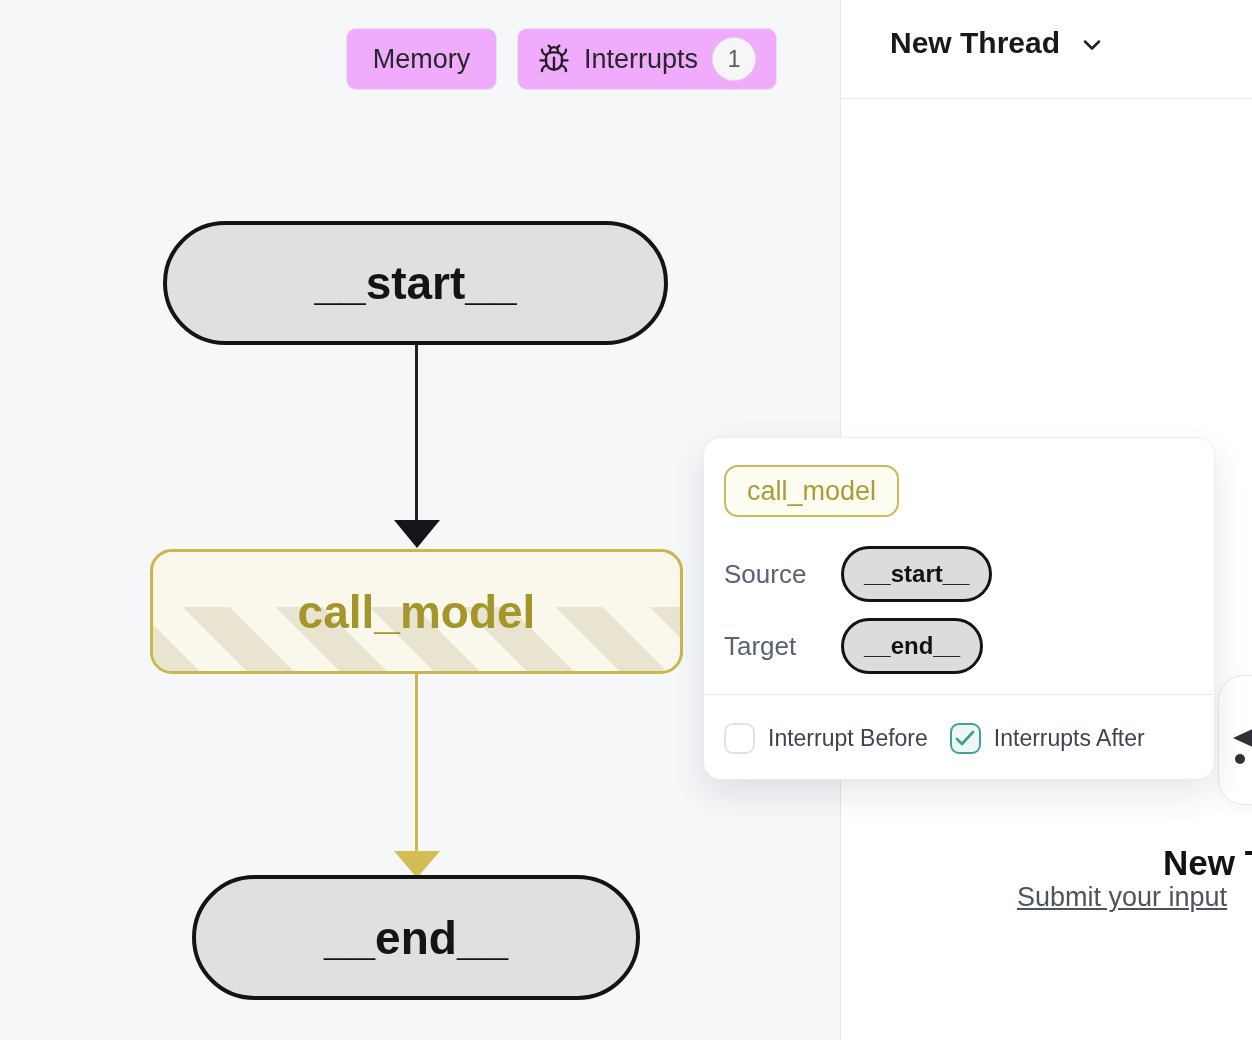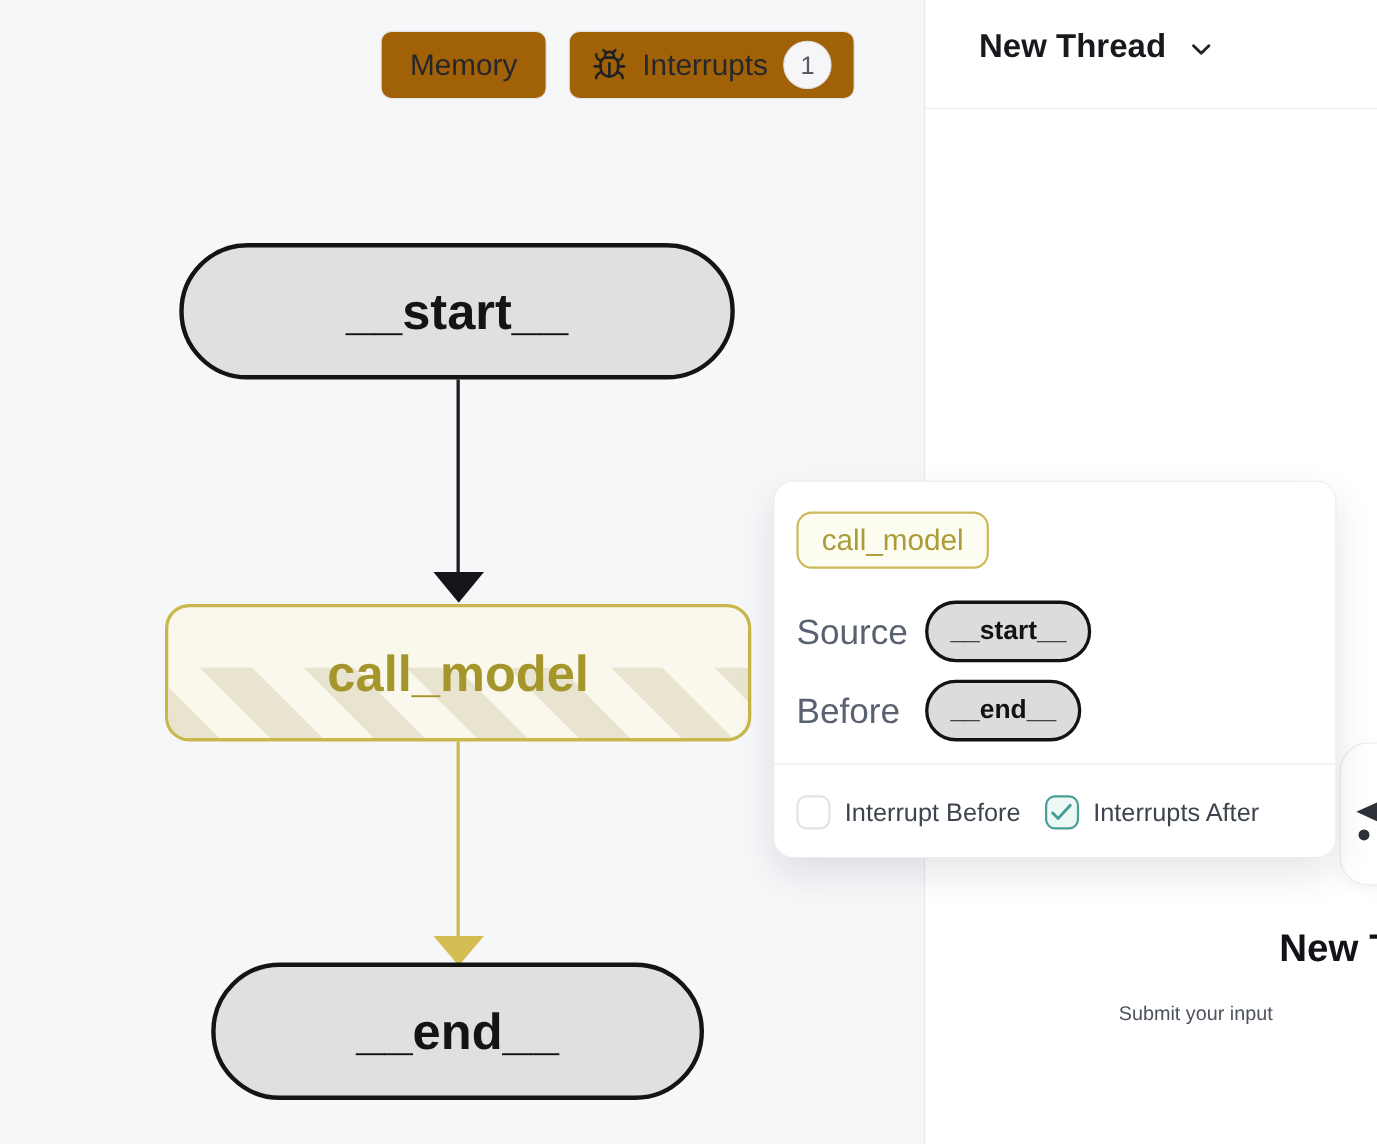--- a/index.html
+++ b/index.html
@@ -4,21 +4,21 @@
 <style>
   * { margin:0; padding:0; box-sizing:border-box; }
   html,body { width:1252px; height:1040px; overflow:hidden;
     font-family:"Liberation Sans", sans-serif; background:#f6f7f9; }
   .screen { position:relative; width:1252px; height:1040px; overflow:hidden; }
 
   
   .canvas { position:absolute; left:0; top:0; width:840px; height:1040px; background:#f6f7f9; }
 
   .toolbar-btn { position:absolute; display:flex; align-items:center; justify-content:center;
-    gap:14px; background:#a16207; border:1px solid #e4e4e8; border-radius:10px;
+    gap:14px; background:#f0abfc; border:1px solid #e4e4e8; border-radius:10px;
     font-size:27px; color:#26272b; font-weight:500; cursor:pointer; }
   .btn-memory { left:346px; top:28px; width:151px; height:62px; }
   .btn-interrupts { left:517px; top:28px; width:260px; height:62px; }
   .bug-icon { width:32px; height:32px; display:block; }
   .count-badge { width:44px; height:44px; border-radius:50%; border:1.5px solid #e0e0e4;
     background:#f6f6f8; display:flex; align-items:center; justify-content:center;
     font-size:23px; color:#565a61; font-weight:400; }
 
   .node { position:absolute; display:flex; align-items:center; justify-content:center;
     font-weight:600; cursor:pointer; }
@@ -55,35 +55,35 @@
     background:#fff; border:1px solid #e9e9eb; border-radius:26px;
     box-shadow:0 4px 14px rgba(0,0,0,0.05); z-index:2; cursor:pointer; }
   .side-icon-arrow { position:absolute; left:14px; top:52px; width:0; height:0;
     border-top:10px solid transparent; border-bottom:10px solid transparent;
     border-right:22px solid #2e3138; }
   .side-icon-dot { position:absolute; left:16px; top:78px; width:10px; height:10px;
     border-radius:50%; background:#2e3138; }
 
   .empty-title { position:absolute; left:1163px; top:843px; font-size:35px;
     font-weight:600; color:#121318; white-space:nowrap; }
-  .empty-sub { position:absolute; left:1017px; top:911px; font-size:18px;
-    color:#4d535e; white-space:nowrap; }
+  .empty-sub { position:absolute; left:1017px; top:882px; font-size:27px;
+    color:#4d535e; white-space:nowrap;text-decoration:underline; }
 
   
   .popover { position:absolute; left:703px; top:437px; width:512px; height:343px;
     background:#fff; border:1px solid #ececee; border-radius:18px;
     box-shadow:0 14px 34px rgba(16,24,40,0.10); z-index:10; }
   .node-chip { position:absolute; left:20px; top:27px; height:52px;
     display:inline-flex; align-items:center; padding:0 21px;
     border:2px solid #cdb85a; background:#fdfcf0; border-radius:14px;
     font-size:27px; color:#ac9c39; font-weight:500; }
   .pop-row { position:absolute; left:20px; height:56px; display:flex; align-items:center; }
   .pop-row-source { top:108px; }
   .pop-row-target { top:180px; }
-  .pop-row-label { width:117px; font-size:32px; color:#5a6171; }
+  .pop-row-label { width:117px; font-size:26px; color:#5a6171; }
   .mini-pill { height:56px; display:inline-flex; align-items:center; justify-content:center;
     padding:0 20px; background:#dcdcdc; border:3px solid #131313; border-radius:30px;
     font-size:24px; font-weight:600; color:#131313; }
   .pop-divider { position:absolute; left:0; top:256px; width:100%; height:1px; background:#e9e9eb; }
   .pop-footer { position:absolute; left:20px; right:10px; top:257px; height:86px;
     display:flex; align-items:center; }
   .cb { width:31px; height:31px; border:2px solid #e3e3e6; border-radius:9px;
     background:#fff; display:flex; align-items:center; justify-content:center;
     cursor:pointer; flex:0 0 auto; }
   .cb svg { display:none; width:22px; height:22px; }
@@ -162,21 +162,21 @@
 
   <div class="popover">
     <span class="node-chip">call_model</span>
 
     <div class="pop-row pop-row-source">
       <span class="pop-row-label">Source</span>
       <span class="mini-pill">__start__</span>
     </div>
 
     <div class="pop-row pop-row-target">
-      <span class="pop-row-label">Before</span>
+      <span class="pop-row-label">Target</span>
       <span class="mini-pill">__end__</span>
     </div>
 
     <div class="pop-divider"></div>
 
     <div class="pop-footer">
       <span class="cb">
         
       </span>
       <span class="cb-label">Interrupt Before</span>

